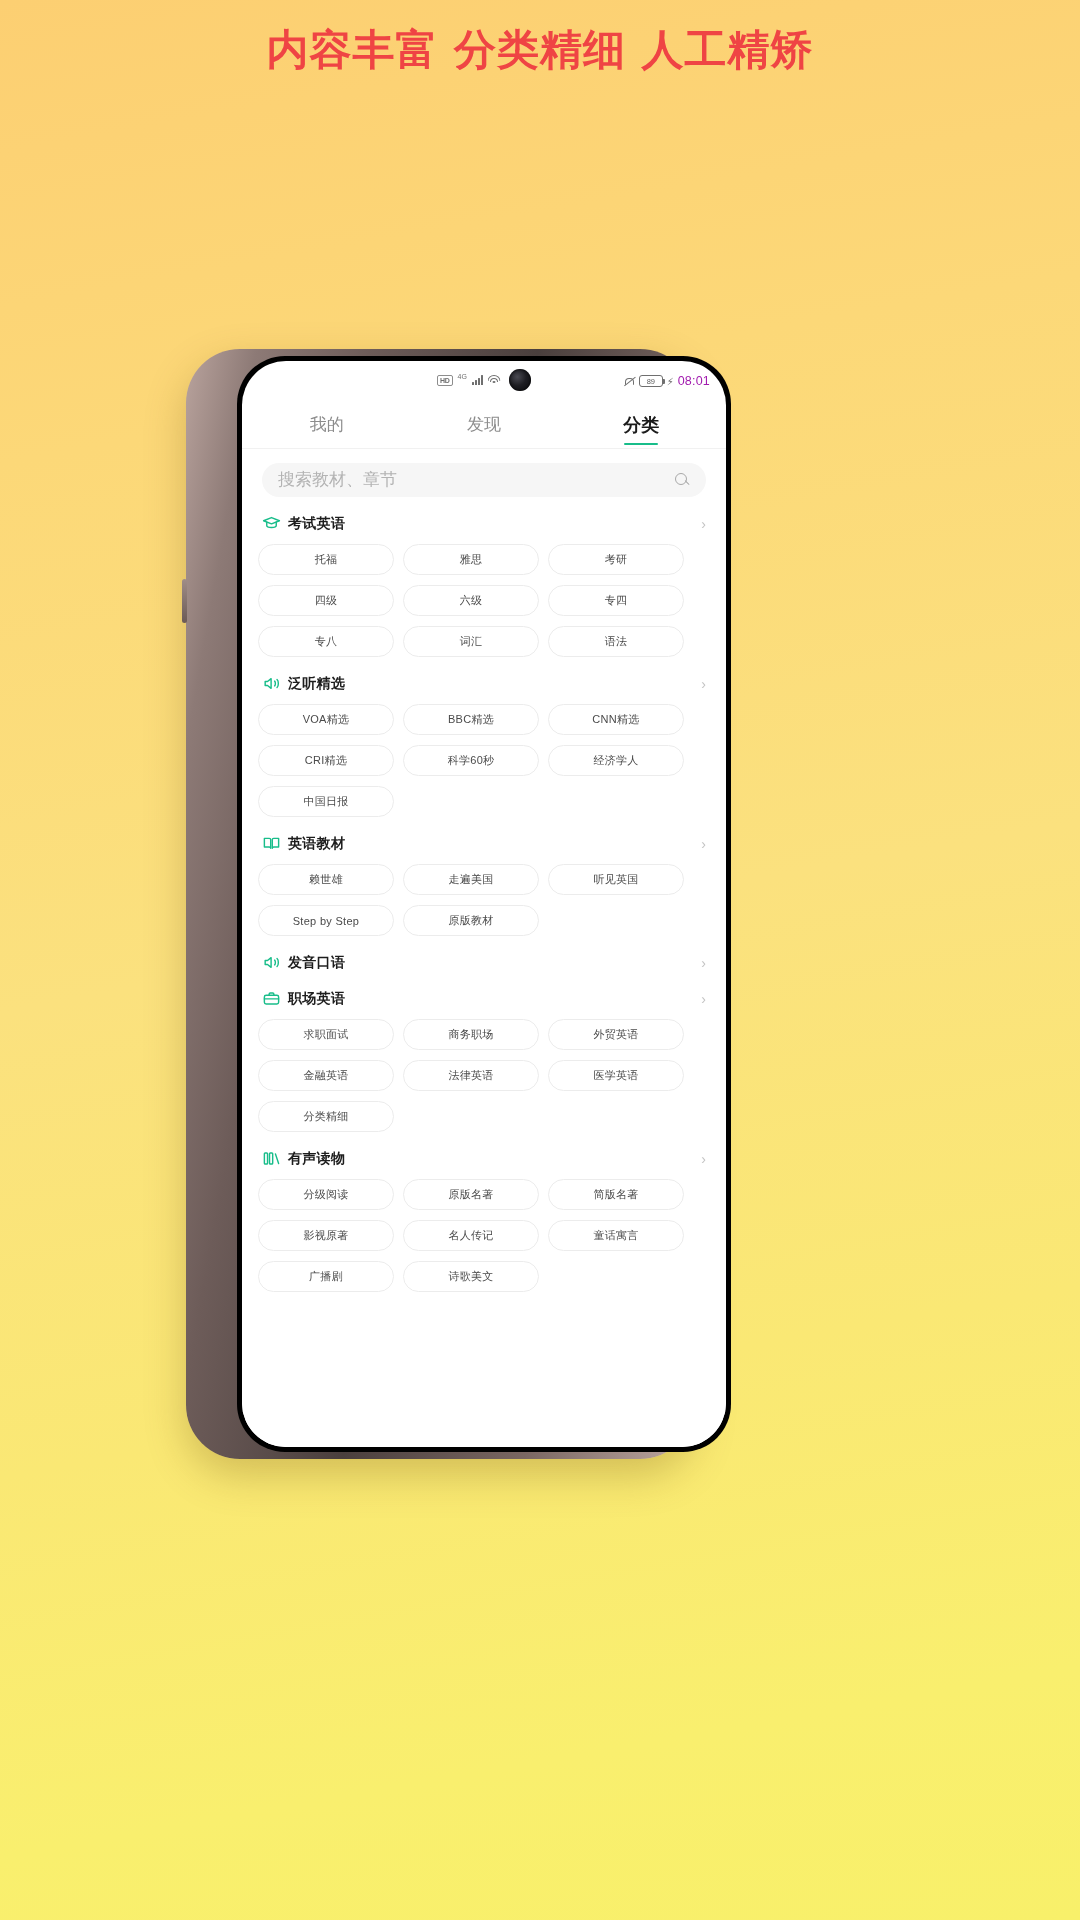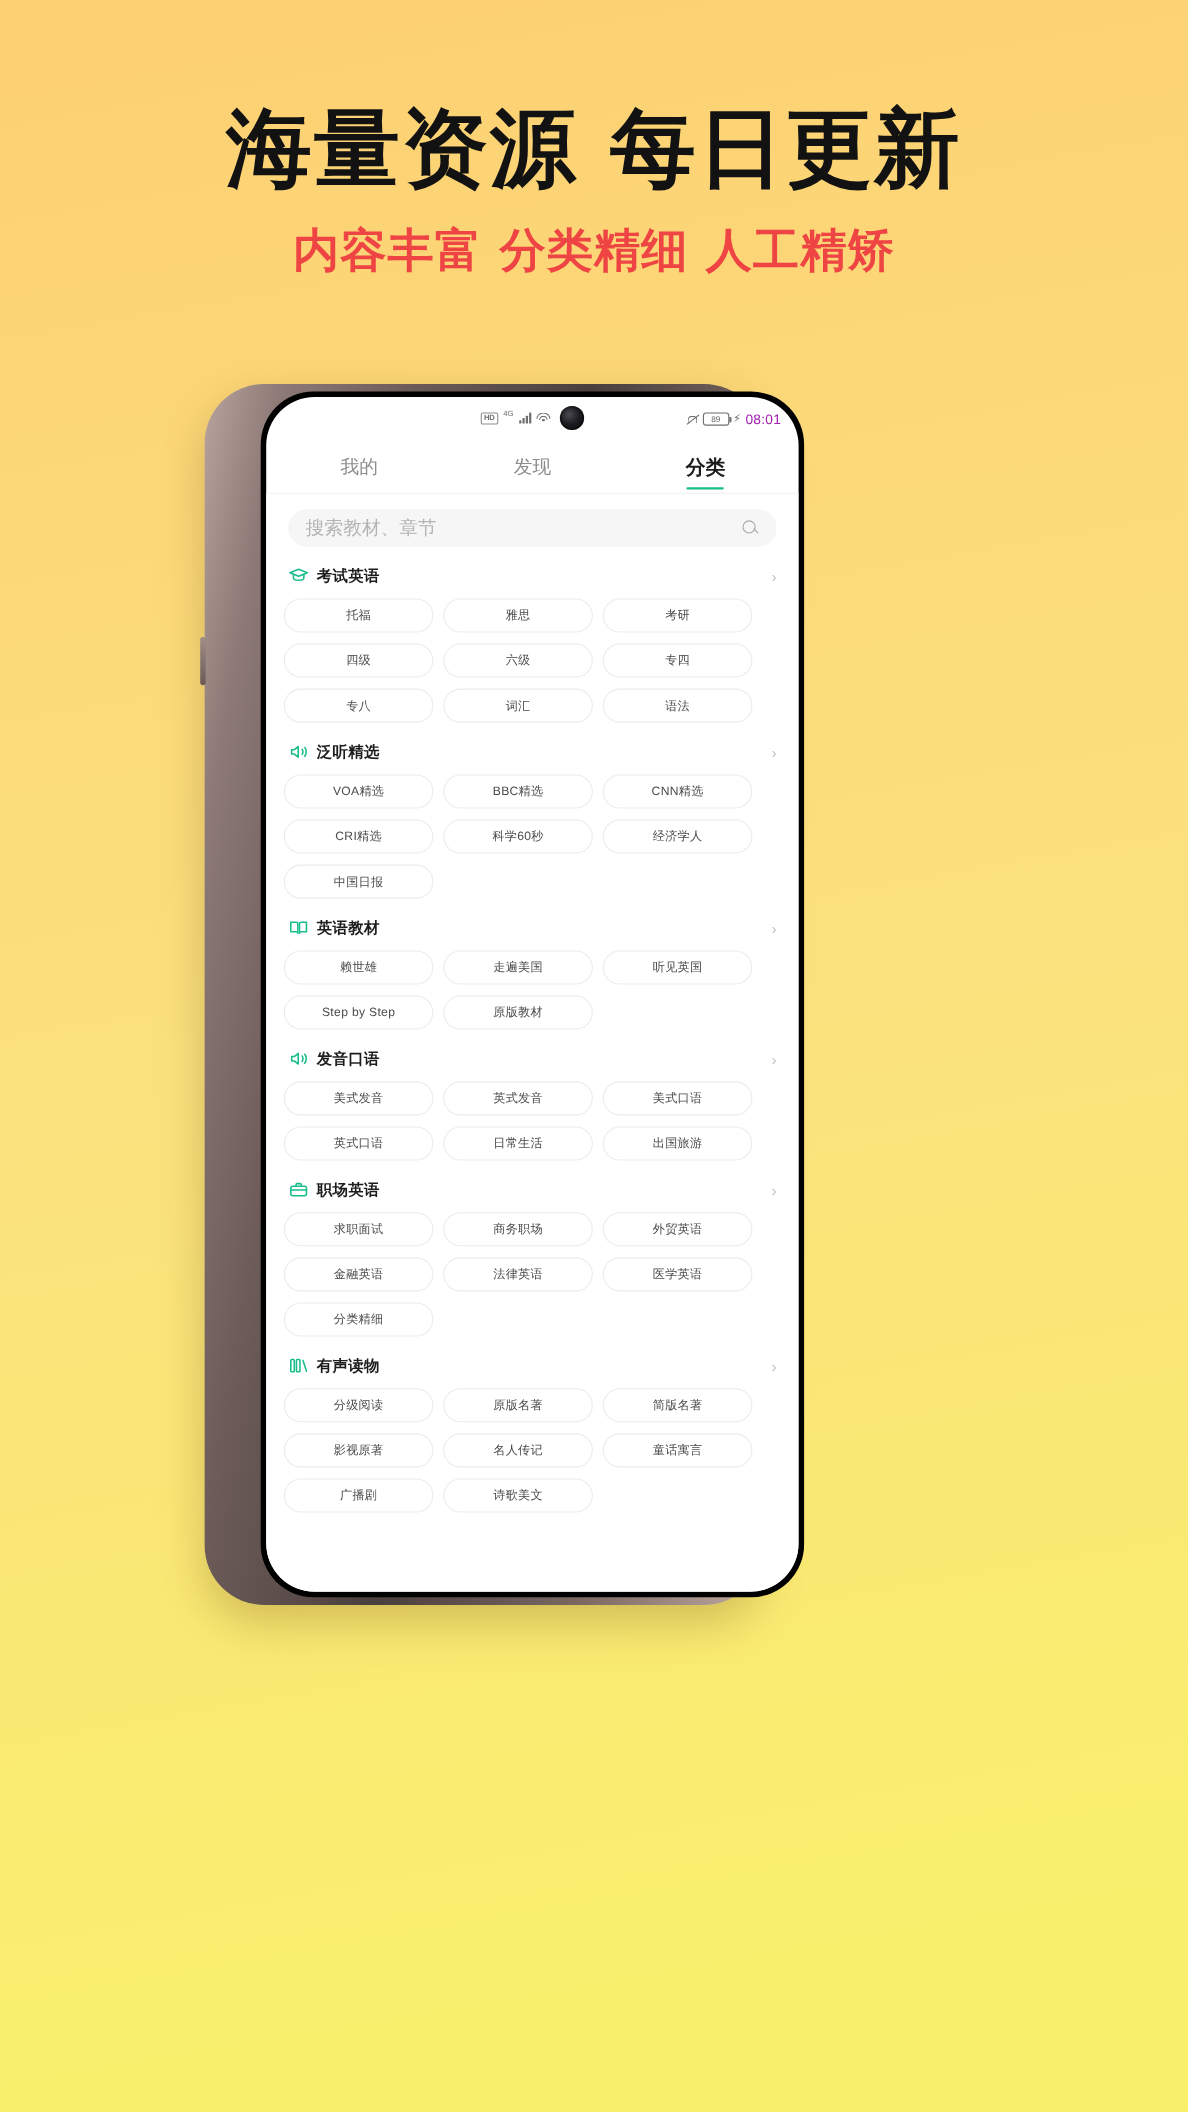--- a/index.html
+++ b/index.html
@@ -166,21 +166,20 @@
     font-size:11px; color:#4a4a4a; letter-spacing:.3px;
   }
 
   
   .content-scroll { height:100%; }
 </style>
 </head>
 <body>
 
 <div class="promo">
-  <div class="promo-title">海量资源 每日更新</div>
   <div class="promo-sub">内容丰富 分类精细 人工精矫</div>
 </div>
 
 <div class="phone">
   <div class="btn-left"></div>
   <div class="btn-side btn-power"></div>
   <div class="btn-side btn-vol1"></div>
   <div class="btn-side btn-vol2"></div>
 
   <div class="phone-inner">
@@ -303,28 +302,20 @@
                   <span class="sec-icon">
                     <svg width="19" height="19" viewBox="0 0 24 24" fill="none" stroke="#18bd8a" stroke-width="1.8" stroke-linecap="round" stroke-linejoin="round">
                       <path d="M4 9.5h3l4.5-3.6v12.2L7 14.5H4z"></path>
                       <path d="M16 9c1.2 1.1 1.2 4.9 0 6"></path>
                       <path d="M19 7c2.2 2 2.2 8 0 10"></path>
                     </svg>
                   </span>
                   <span class="sec-title">发音口语</span>
                   <span class="sec-arrow">›</span>
                 </div>
-                <div class="chips">
-                  <div class="chip">美式发音</div>
-                  <div class="chip">英式发音</div>
-                  <div class="chip">美式口语</div>
-                  <div class="chip">英式口语</div>
-                  <div class="chip">日常生活</div>
-                  <div class="chip">出国旅游</div>
-                </div>
               </div>
               <div>
                 <div class="section-head">
                   <span class="sec-icon">
                     <svg width="19" height="19" viewBox="0 0 24 24" fill="none" stroke="#18bd8a" stroke-width="1.8" stroke-linecap="round" stroke-linejoin="round">
                       <rect x="3" y="8" width="18" height="11" rx="2.2"></rect>
                       <path d="M9 8V6.5c0-.8.6-1.4 1.4-1.4h3.2c.8 0 1.4.6 1.4 1.4V8"></path>
                       <path d="M3 12.5h18"></path>
                     </svg>
                   </span>

